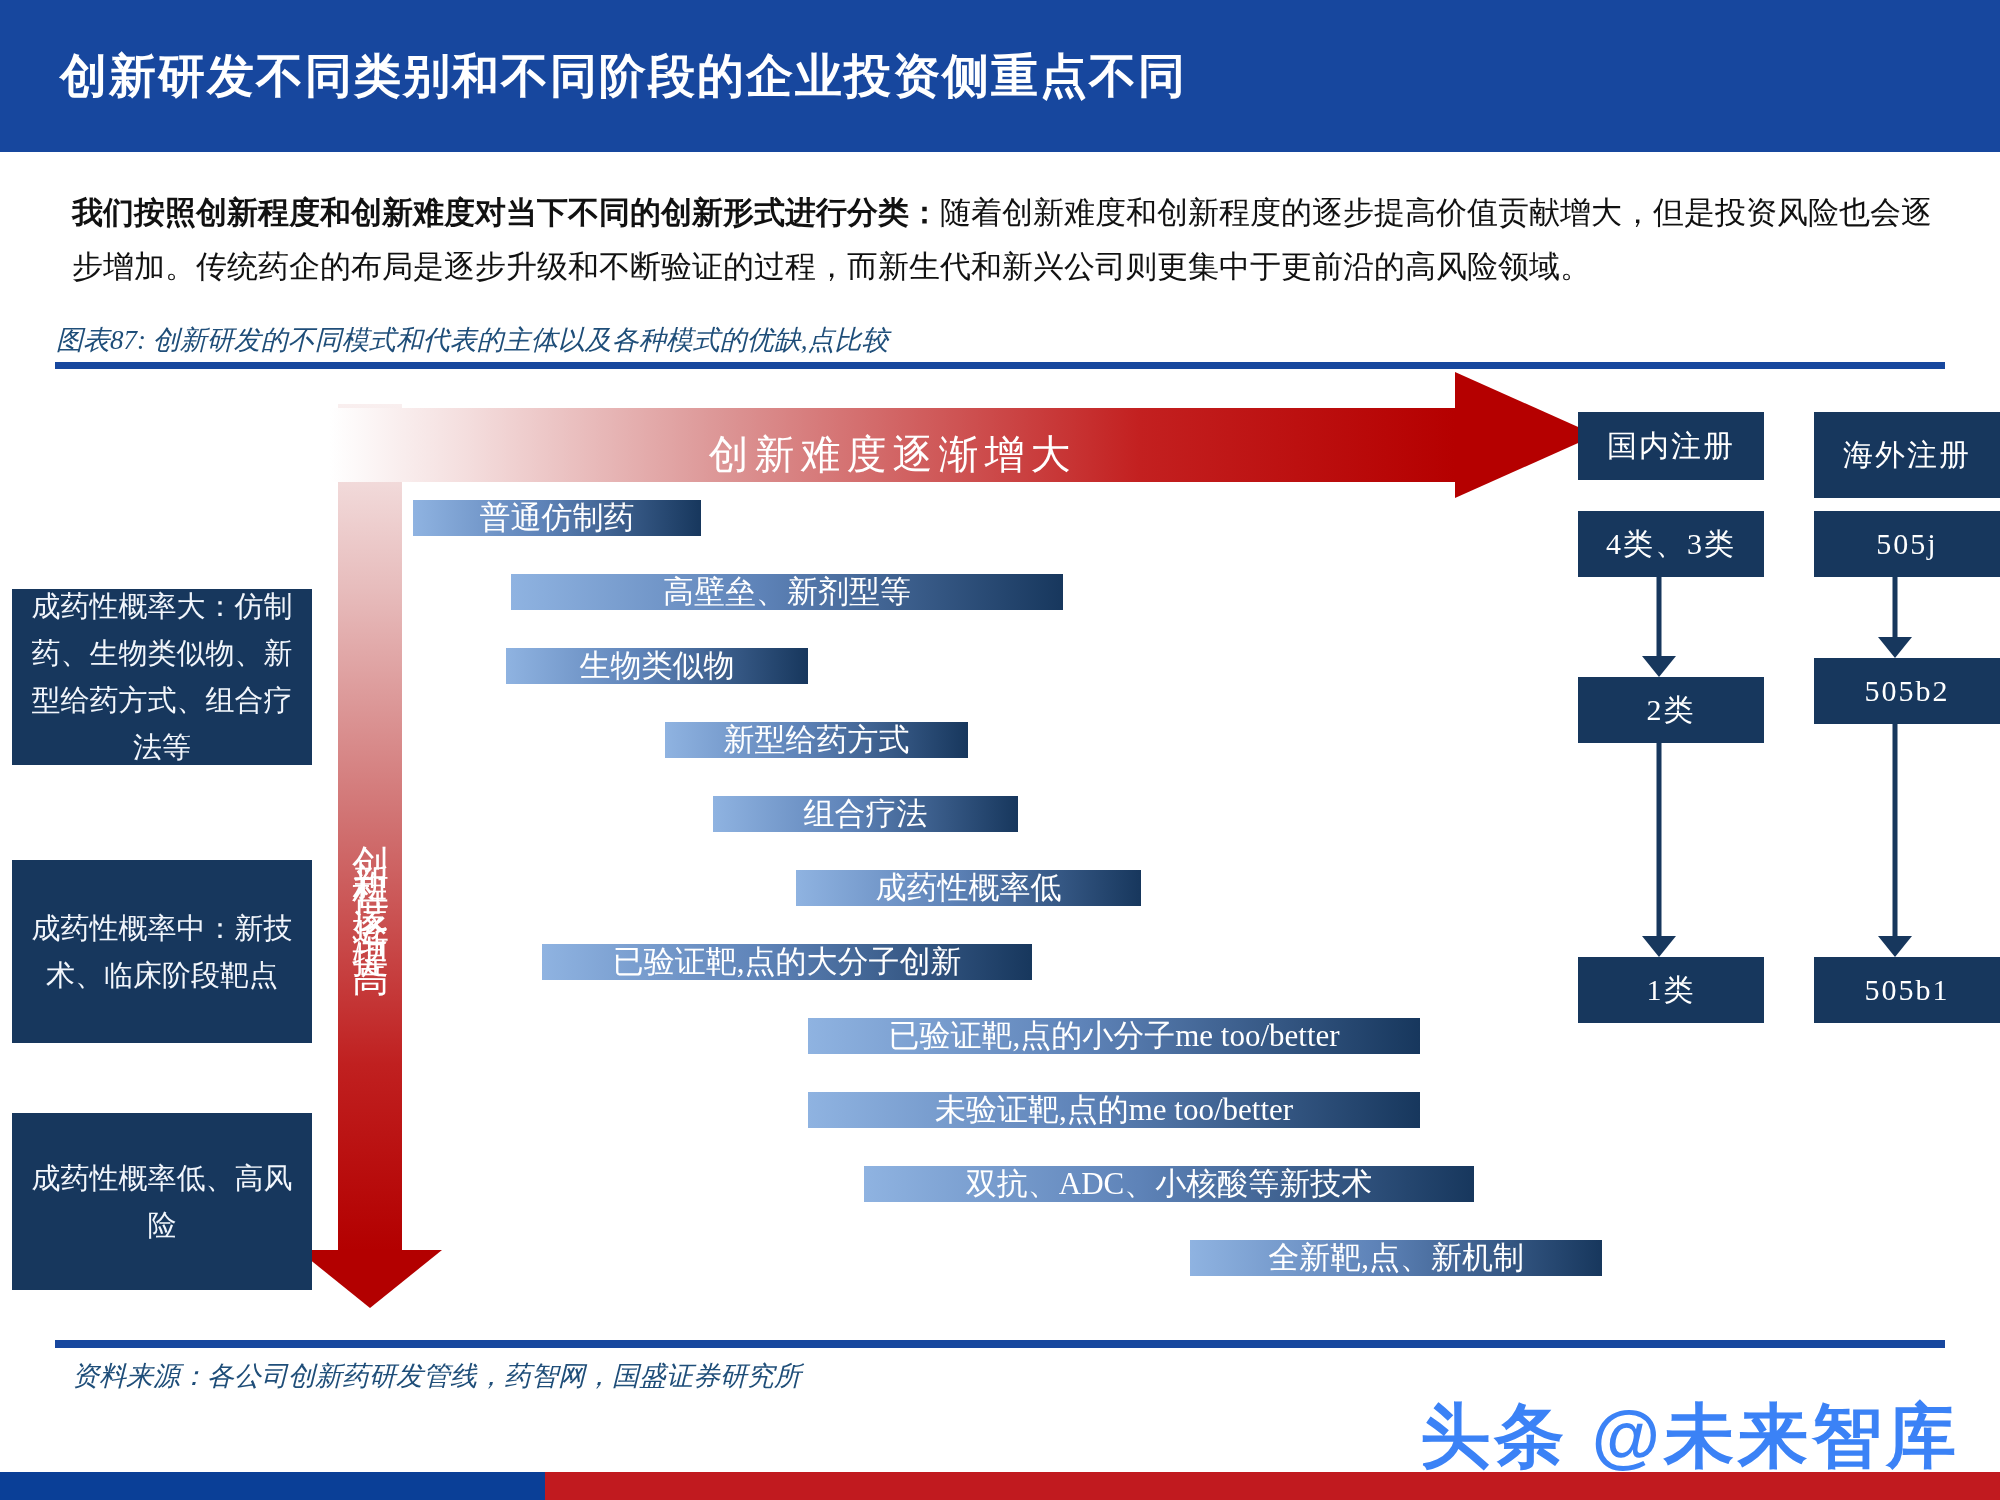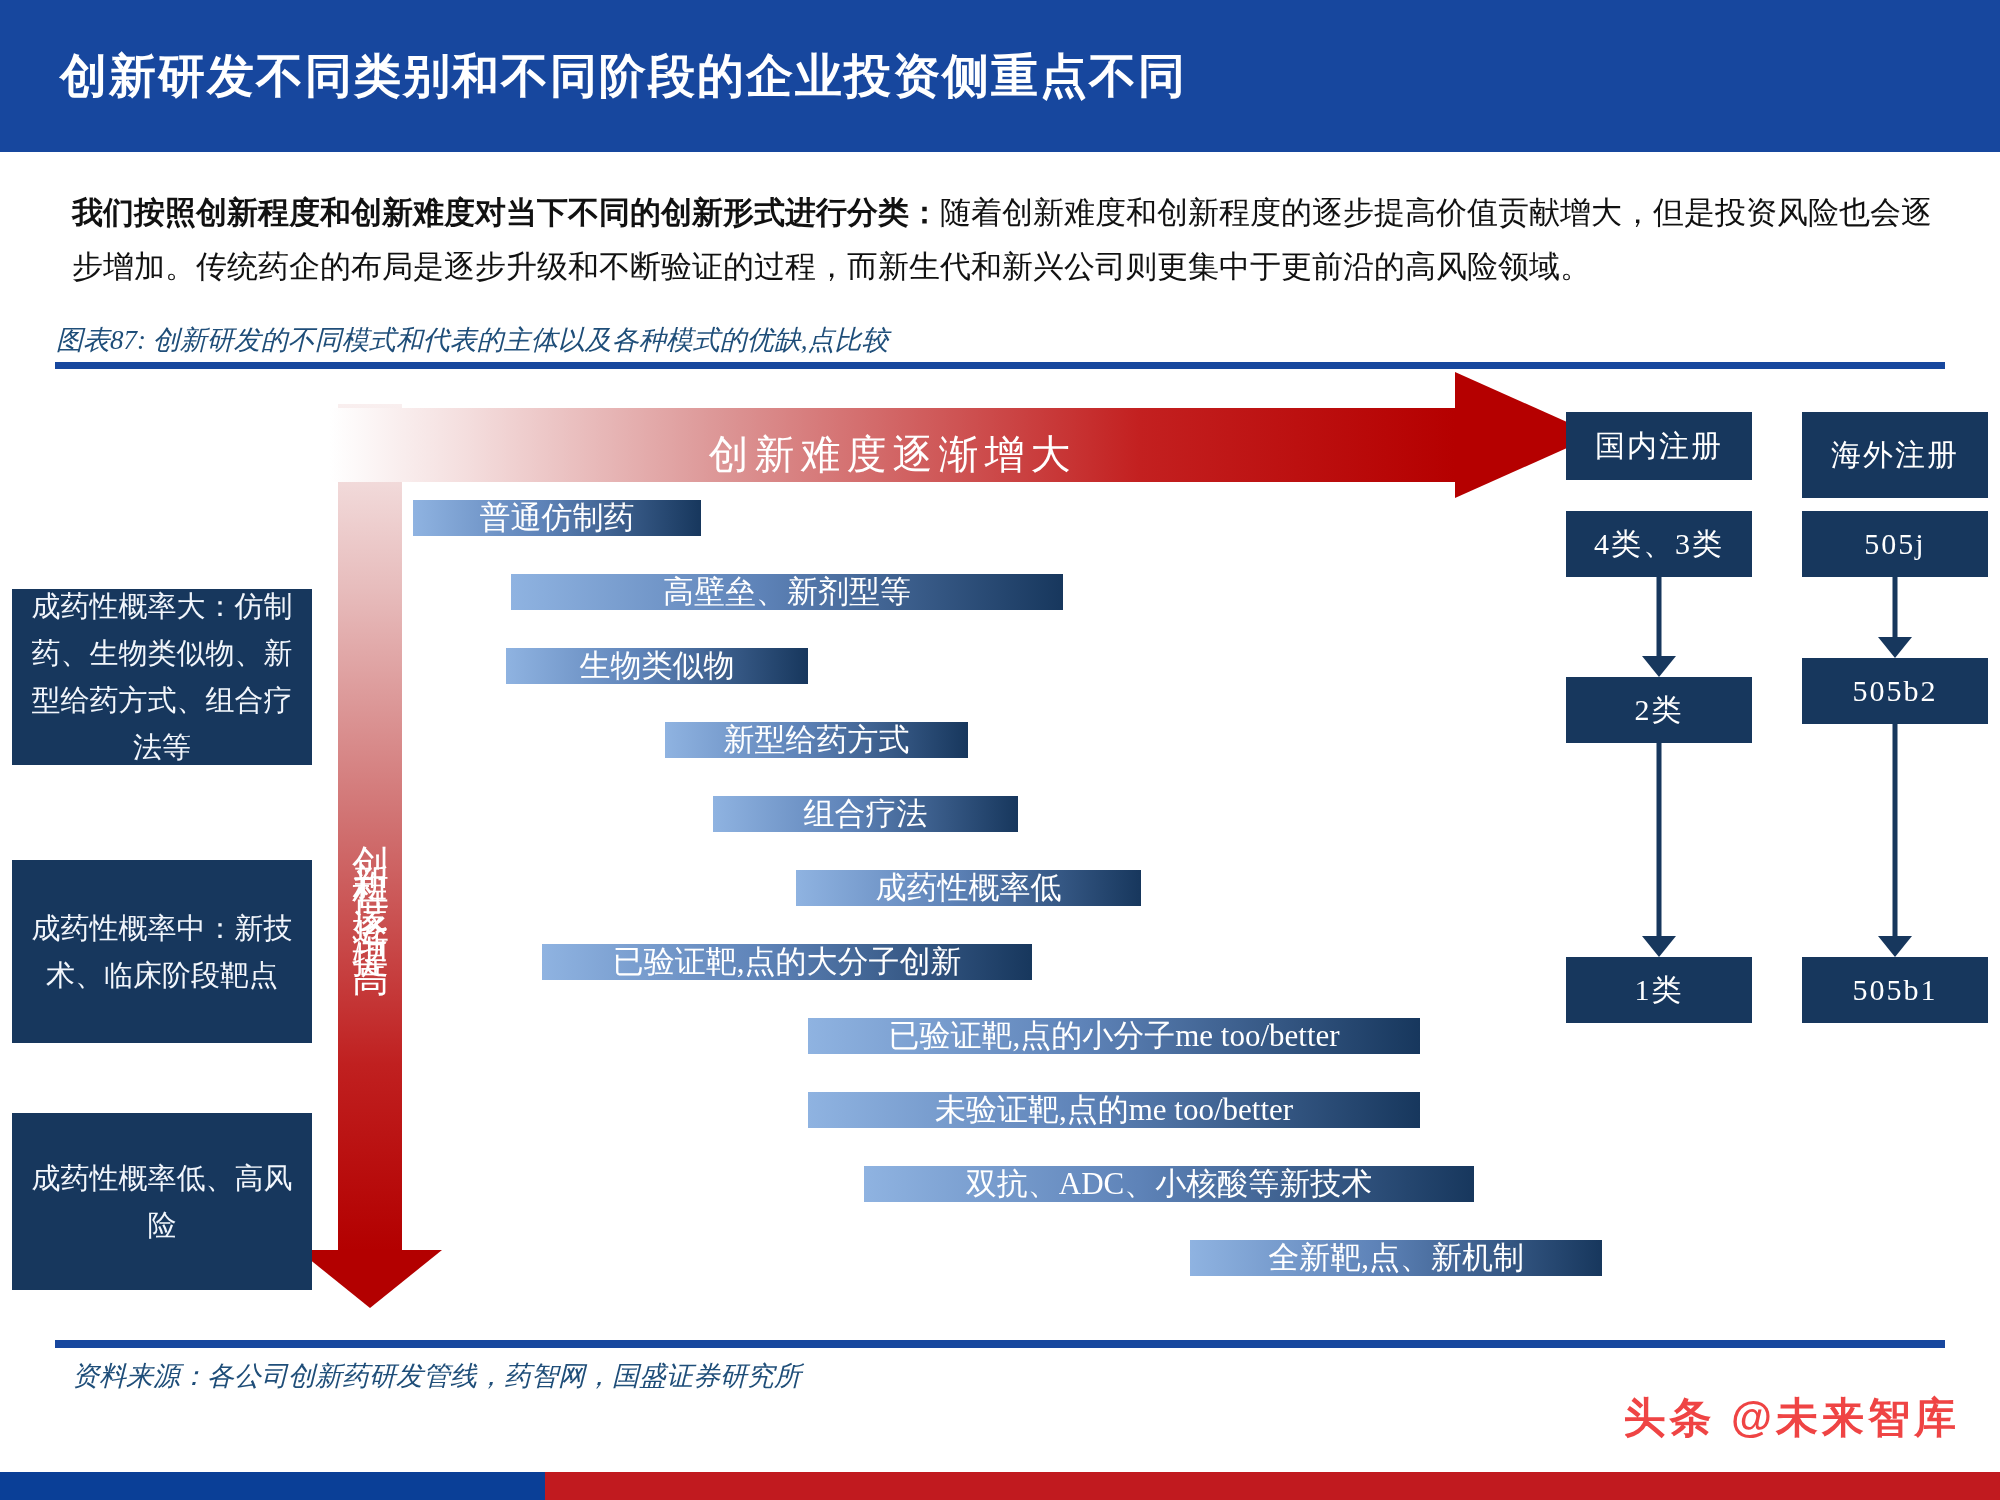--- a/index.html
+++ b/index.html
@@ -66,39 +66,39 @@
   
   .risk-box{
     position:absolute;left:12px;width:300px;background:#17375D;color:#F2F6FC;
     font-size:29px;line-height:1.62;display:flex;align-items:center;justify-content:center;
     text-align:center;padding:0 6px;box-sizing:border-box;
   }
   
   .reg-box{
     position:absolute;width:186px;background:#17375D;color:#ffffff;
     font-size:30px;display:flex;align-items:center;justify-content:center;
-    white-space:nowrap;letter-spacing:2px;
+    white-space:nowrap;letter-spacing:2px;margin-left:12px;
   }
   .arrow-down{position:absolute;width:34px;}
   .arrow-down::before{
     content:"";position:absolute;left:50%;transform:translateX(-50%);
     top:0;bottom:15px;width:5px;background:#17375D;
   }
   .arrow-down::after{
     content:"";position:absolute;left:50%;transform:translateX(-50%);bottom:0;
     border-left:17px solid transparent;border-right:17px solid transparent;
     border-top:21px solid #17375D;width:0;height:0;
   }
   
   .source{
     position:absolute;left:72px;top:1358px;color:#1F4E79;font-size:27px;font-style:italic;
   }
   .watermark{
     position:absolute;right:40px;top:1390px;width:900px;text-align:right;
-    color:#ef4444;font-size:42px;font-weight:900;letter-spacing:4px;
+    color:#3b82f6;font-size:70px;font-weight:900;letter-spacing:4px;
     font-family:"Liberation Sans","DejaVu Sans",sans-serif;
     text-shadow:2px 2px 0 #ffffff;
   }
   .footer-bar-blue{position:absolute;left:0;top:1472px;width:545px;height:28px;background:#0A3F97;}
   .footer-bar-red{position:absolute;left:545px;top:1472px;width:1455px;height:28px;background:#C11A1F;}
 </style>
 </head>
 <body>
 
 <div class="page">

